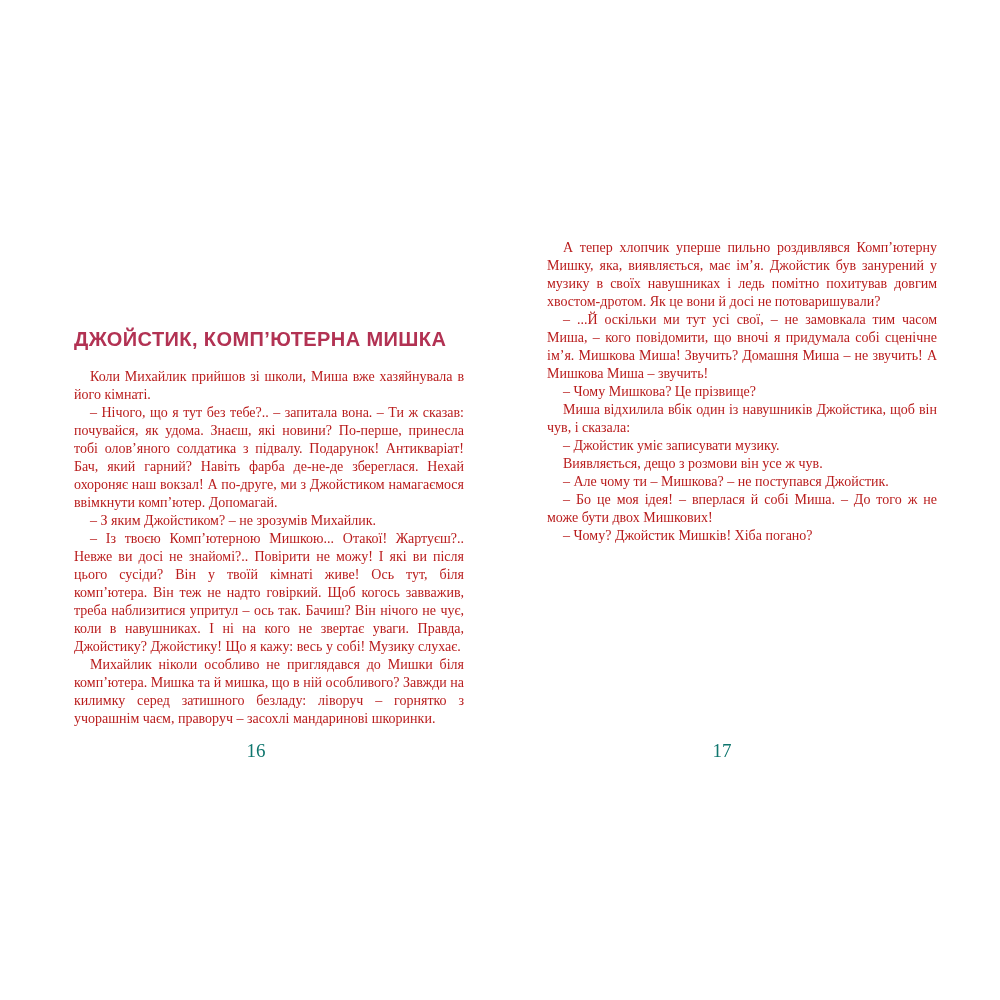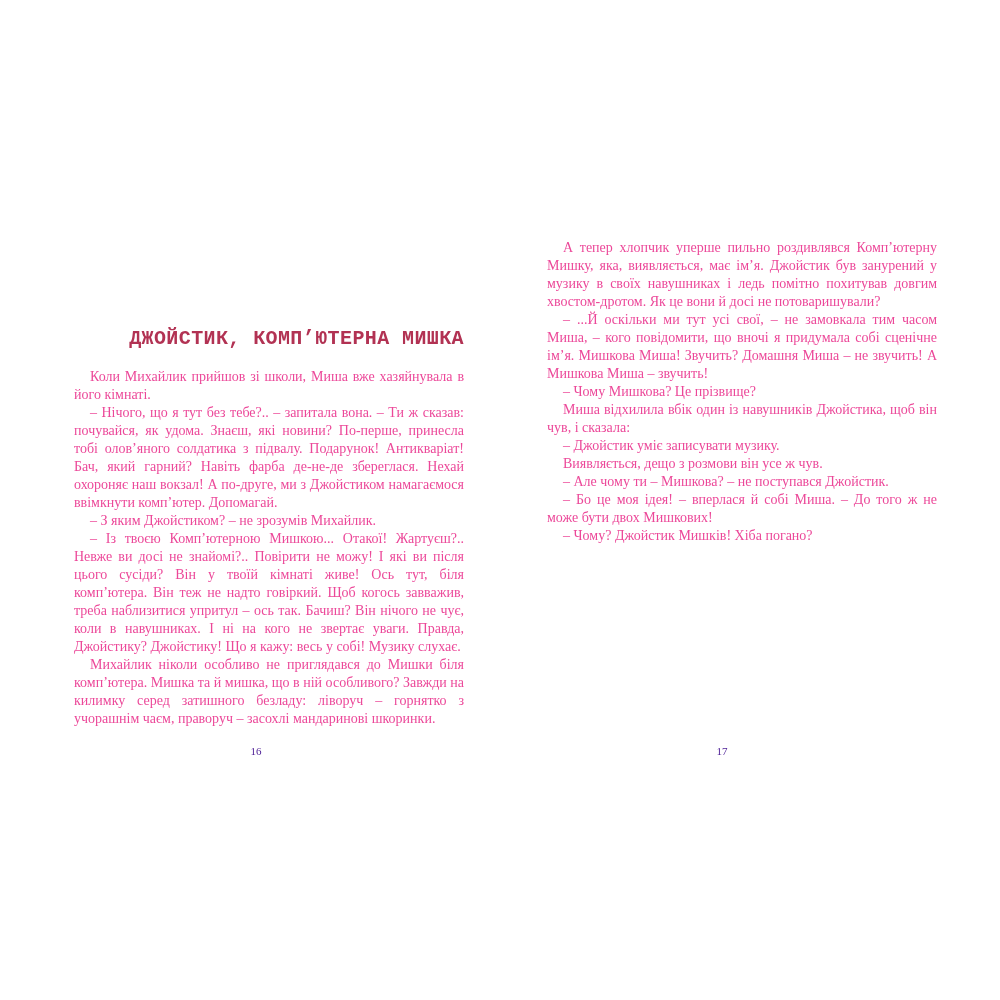--- a/index.html
+++ b/index.html
@@ -17,49 +17,49 @@
   }
   .page-column {
     position: absolute;
     width: 390px;
   }
   .page-column.left  { left: 74px;  top: 327px; }
   .page-column.right { left: 547px; top: 239px; }
 
   .chapter-heading {
     margin: 0 0 17px 0;
-    text-align: right;
-    font-family: Liberation Mono, monospace;
+    text-align: left;
+    font-family: Liberation Sans, sans-serif;
     font-weight: bold;
     font-size: 20px;
     line-height: 24px;
     letter-spacing: 0.4px;
     text-transform: uppercase;
     color: #b23253;
   }
 
   .body-text p {
     margin: 0;
     text-indent: 16px;
     text-align: justify;
     font-size: 14px;
     line-height: 18px;
-    color: #ec4899;
+    color: #b91c1c;
     hyphens: auto;
     -webkit-hyphens: auto;
   }
 
   .page-number {
     position: absolute;
     top: 743px;
     text-align: center;
     font-family: "Liberation Serif", "DejaVu Serif", serif;
-    font-size: 11px;
+    font-size: 19px;
     line-height: 16px;
-    color: #4c1d95;
+    color: #0f766e;
   }
   .page-number.left  { left: 74px;  width: 364px; }
   .page-number.right { left: 528px; width: 388px; }
 </style>
 </head>
 <body>
 
 <div class="spread">
 
   <div class="page-column left">

